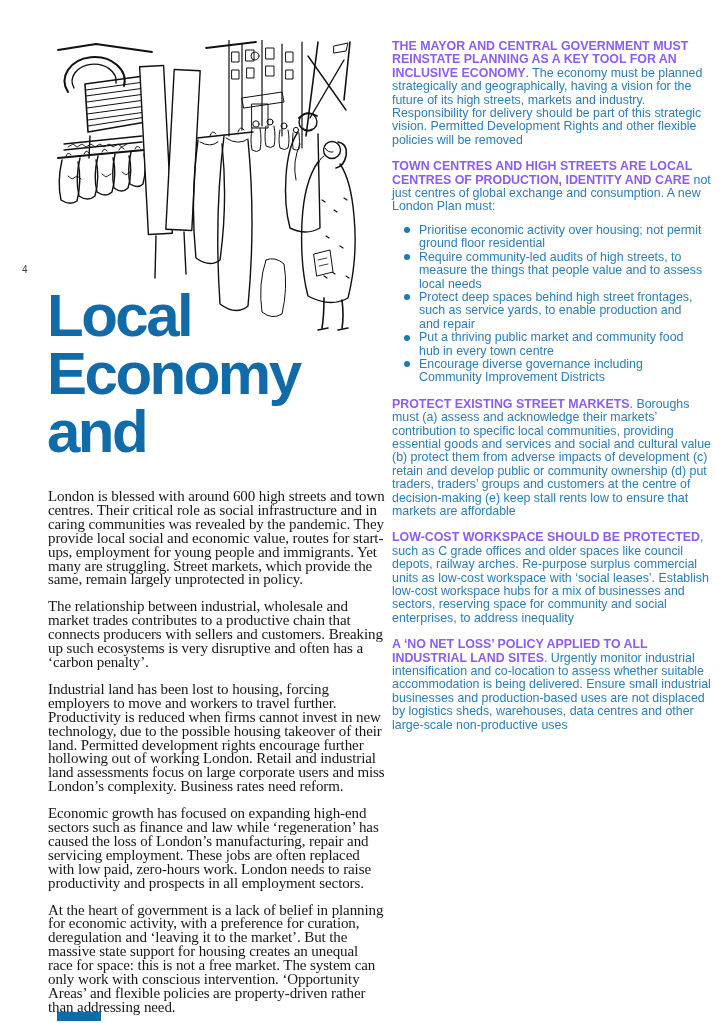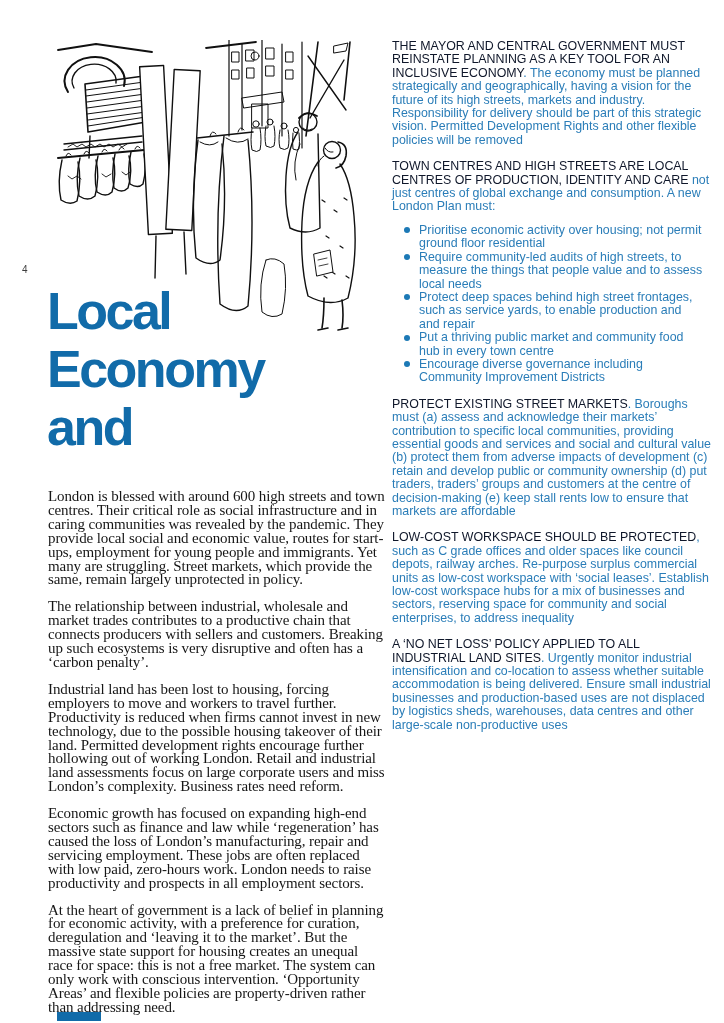--- a/index.html
+++ b/index.html
@@ -9,40 +9,40 @@
   }
   .page-number {
     position:absolute; left:22px; top:264px;
     font-size:10px; color:#3d3d3d;
   }
   .illustration { position:absolute; left:56px; top:40px; width:310px; height:292px; }
   .illustration svg { width:100%; height:100%; display:block; }
 
   .title {
     position:absolute; left:47px; top:247px;
-    color:#116BA9; font-weight:800; font-size:52px; line-height:58px;
+    color:#116BA9; font-weight:800; font-size:60px; line-height:58px;
     letter-spacing:-2.5px;
   }
   .title span { display:block; }
 
   .left-col {
     position:absolute; left:48px; top:490px; width:338px;
     font-family:"Liberation Serif", serif;
     font-size:15px; line-height:13.9px; letter-spacing:-0.1px;
     color:#161616;
   }
   .left-col p { margin:0 0 13px 0; }
 
   .right-col {
     position:absolute; left:392px; top:40px; width:322px;
     color:#2A7DB8; font-size:12.4px; line-height:13.4px;
   }
   .right-col .sec { margin:0 0 13px 0; }
   .right-col p { margin:0; }
-  .right-col strong { color:#0f172a; font-weight:400; }
+  .right-col strong { color:#8b5cf6; font-weight:700; }
 
   ul.bullets { list-style:none; margin:10px; padding:0; }
   ul.bullets li { position:relative; padding-left:17px; }
   ul.bullets li::before {
     content:""; position:absolute; left:2px; top:3.5px;
     width:6px; height:6px; border-radius:50%; background:#1C79B6;
   }
 
   .footer-bar {
     position:absolute; left:57px; top:1012px; width:44px; height:9px;

